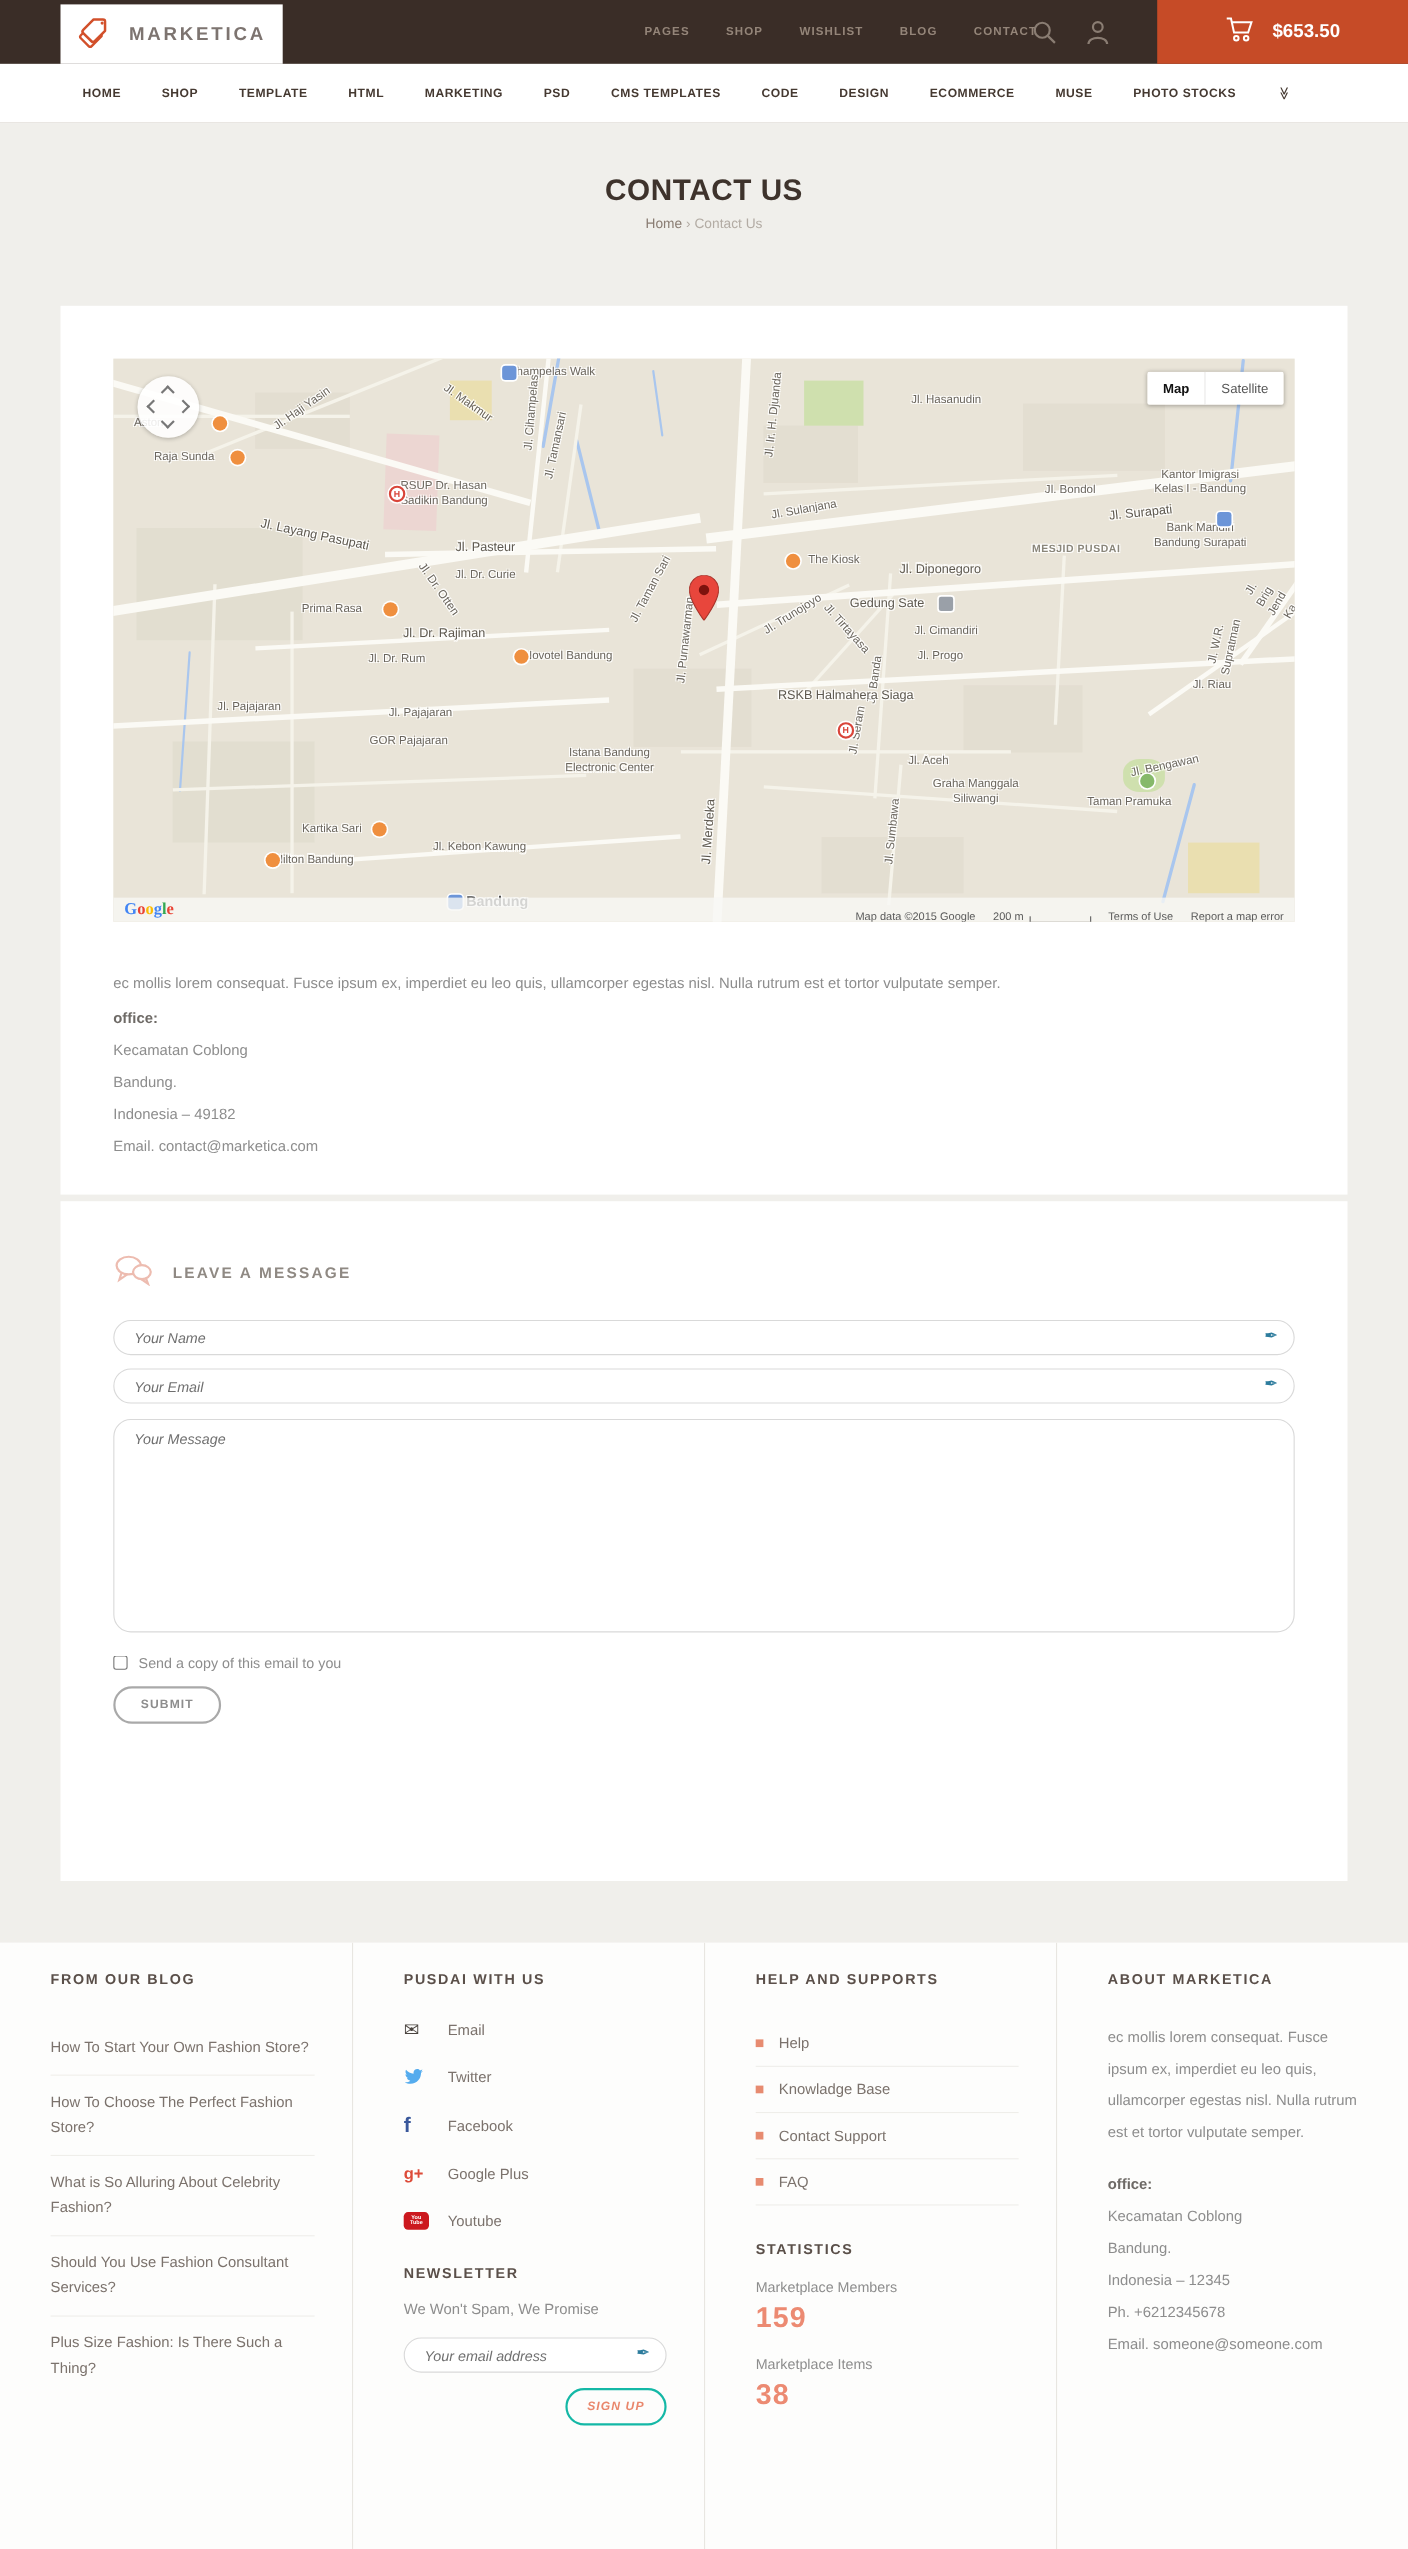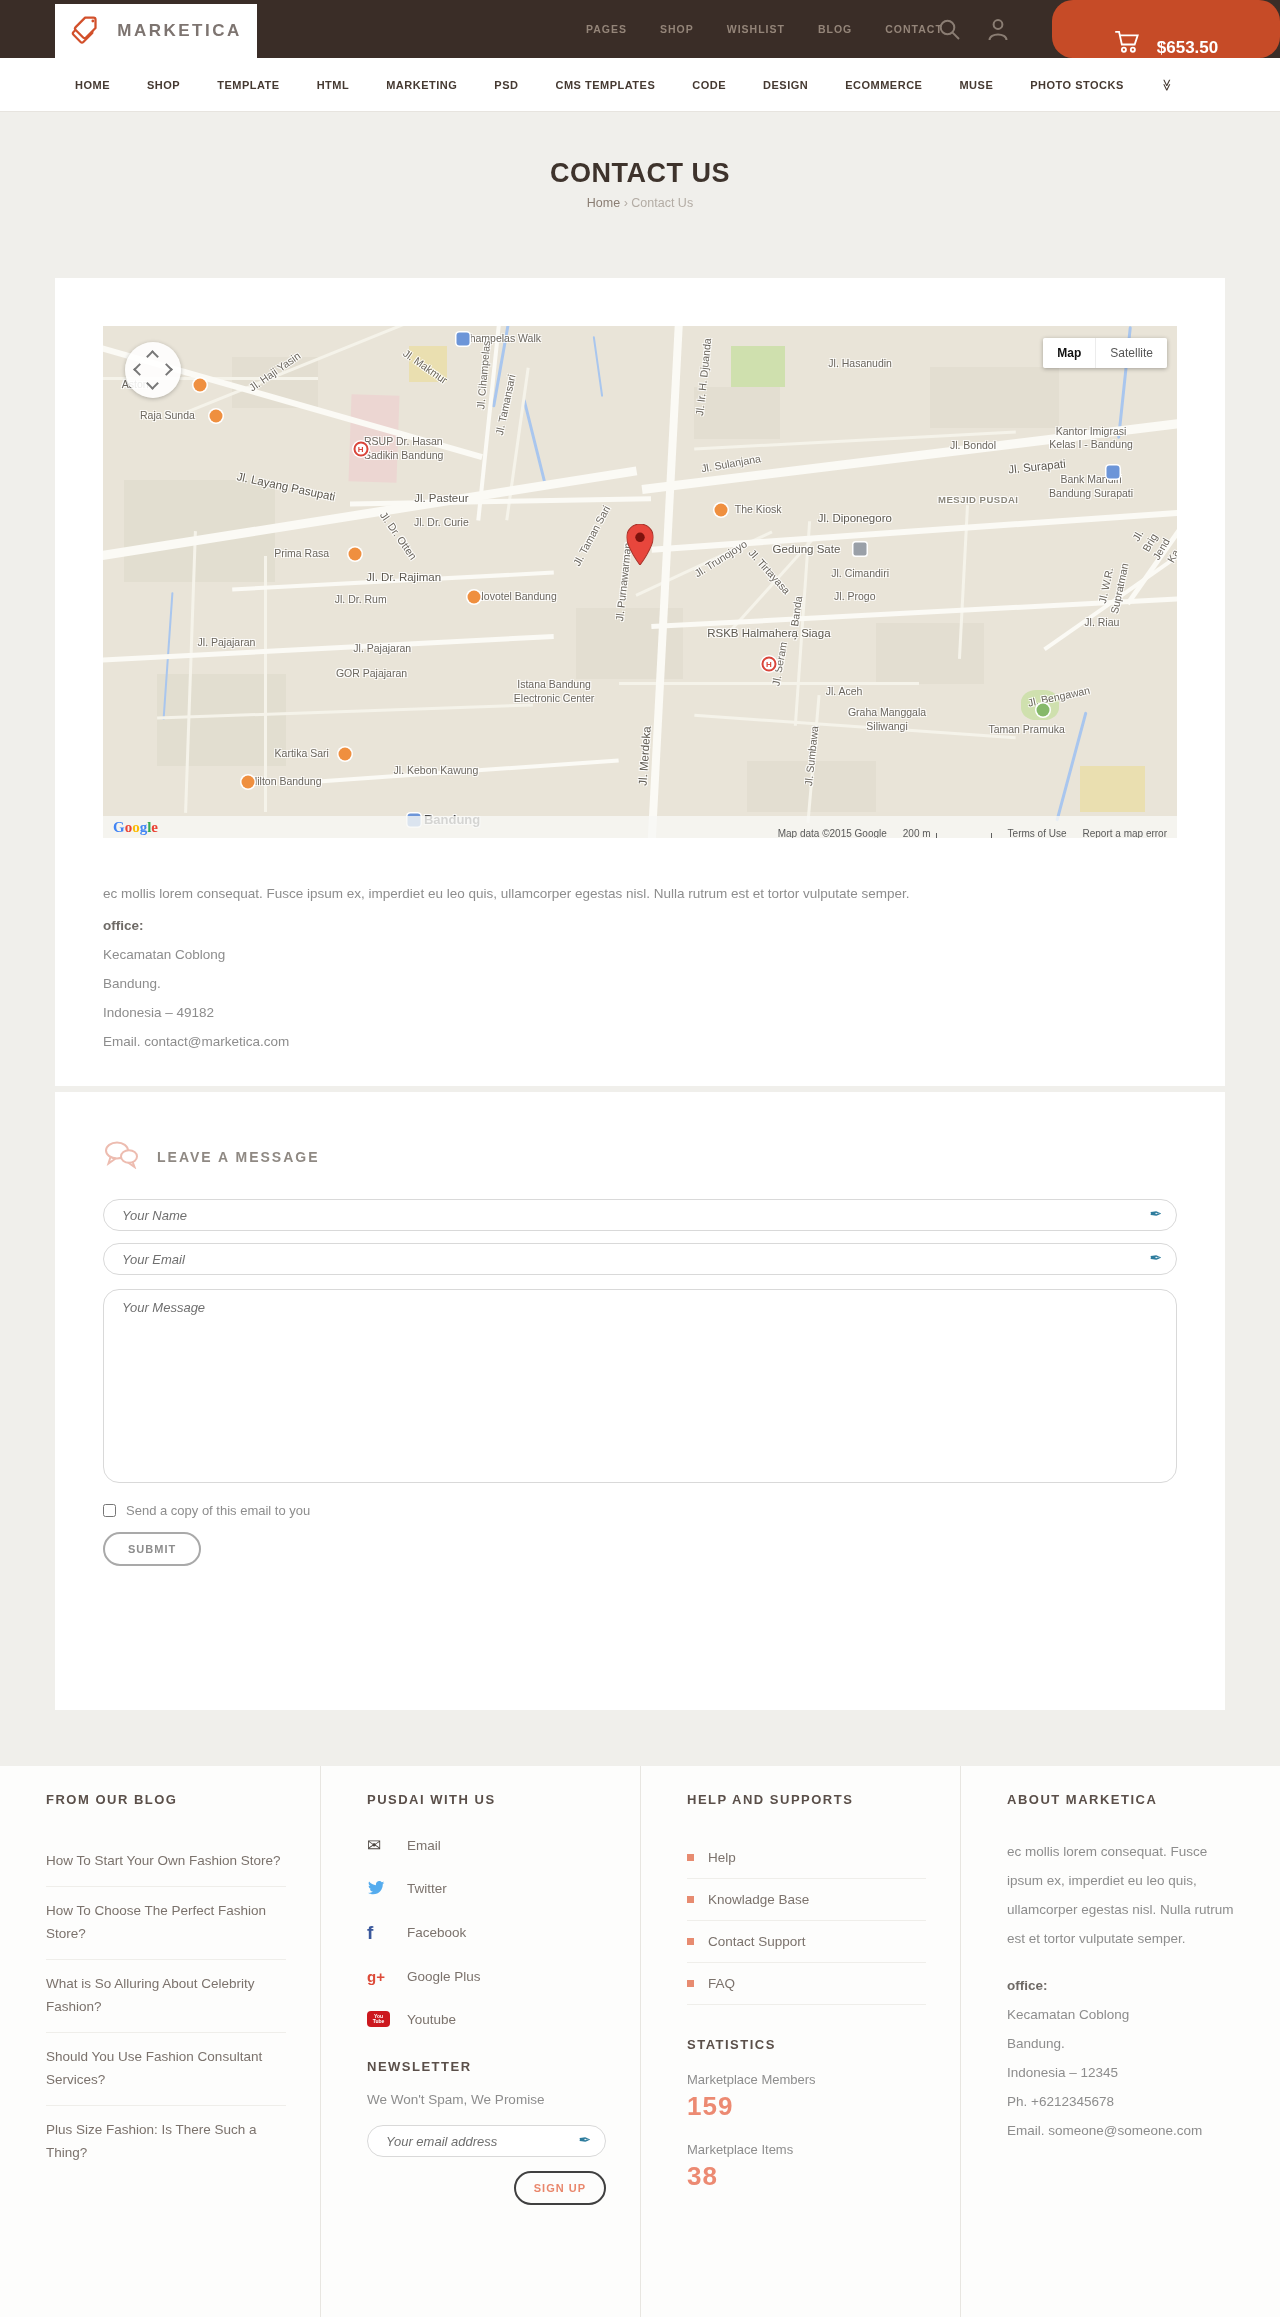--- a/index.html
+++ b/index.html
@@ -14,21 +14,21 @@
   
   .hdr { position:relative; height:58px; background:#3a2d27; }
   .logo-box { position:absolute; left:55px; top:4px; width:202px; height:54px;
     background:#fff; display:flex; align-items:center; justify-content:center; gap:13px; cursor:pointer; }
   .brand { font-size:17px; font-weight:bold; letter-spacing:2.5px; color:#7d7470; }
   .hmenu { position:absolute; left:586px; top:0; height:58px; display:flex; align-items:center; gap:33px; }
   .hmenu a { font-size:10.5px; font-weight:bold; letter-spacing:1px; color:#948579; }
   .hicons { position:absolute; left:938px; top:0; height:58px; display:flex; align-items:center; gap:26px; }
   .hicons svg { display:block; cursor:pointer; }
   .cart { position:absolute; right:0; top:0; width:228px; height:58px; background:#c64b27;
-    display:flex; align-items:flex-end; justify-content:center; gap:14px; cursor:pointer;border-radius:21px; }
+    display:flex; align-items:center; justify-content:center; gap:14px; cursor:pointer; }
   .cart-total { color:#fff; font-weight:bold; font-size:17px; }
 
   
   .nav { height:54px; background:#fff; border-bottom:1px solid #e7e4df;
     display:flex; align-items:center; padding-left:75px; gap:37px; }
   .nav a { font-size:11px; font-weight:bold; letter-spacing:.5px; color:#453931; }
   .nav .more { display:inline-block; transform:rotate(90deg); font-size:12px; color:#453931; cursor:pointer; }
 
   
   .page-head { height:166px; padding-top:46px; text-align:center; }
@@ -126,23 +126,23 @@
   .yt { width:23px; height:16px; background:#cc181e; border-radius:4px; color:#fff;
     font-size:5px; font-weight:bold; line-height:5.5px; display:flex; align-items:center;
     justify-content:center; text-align:center; white-space:pre-line; }
   .help-item { display:flex; align-items:center; gap:14px; padding:13px 0; border-bottom:1px solid #efeeea;
     font-size:13.5px; color:#7b726c; cursor:pointer; }
   .bullet { width:7px; height:7px; background:#e78b70; flex:none; }
   .subhead { margin:32px 0 0; }
   .stat-label { margin-top:20px; font-size:13px; color:#8d8d8d; }
   .stat-num { margin-top:4px; font-size:26px; font-weight:bold; letter-spacing:1px; color:#ec8a72; }
   .promise { margin:18px 0 18px; font-size:13.5px; color:#8d8d8d; }
-  .signup { display:block; margin:14px 0 0 auto; background:transparent; border:2px solid #404040;
+  .signup { display:block; margin:14px 0 0 auto; background:transparent; border:2px solid #14b8a6;
     border-radius:18px; padding:9px 18px; font-size:11px; font-weight:bold; letter-spacing:1px;
-    color:#e9876c; cursor:pointer; }
+    color:#e9876c; cursor:pointer;font-style:italic; }
   .about-text { margin:0 0 18px; font-size:13.5px; color:#8d8d8d; line-height:29px; }
 
   .copybar { height:37px; background:#eceae5; display:flex; align-items:center; justify-content:center;
     gap:8px; font-size:10px; font-weight:bold; letter-spacing:1px; color:#9b958d; }
   .copybar .gap { width:16px; }
   .copybar a { color:#9b958d;text-align:right; }
 </style>
 </head>
 <body>
 

